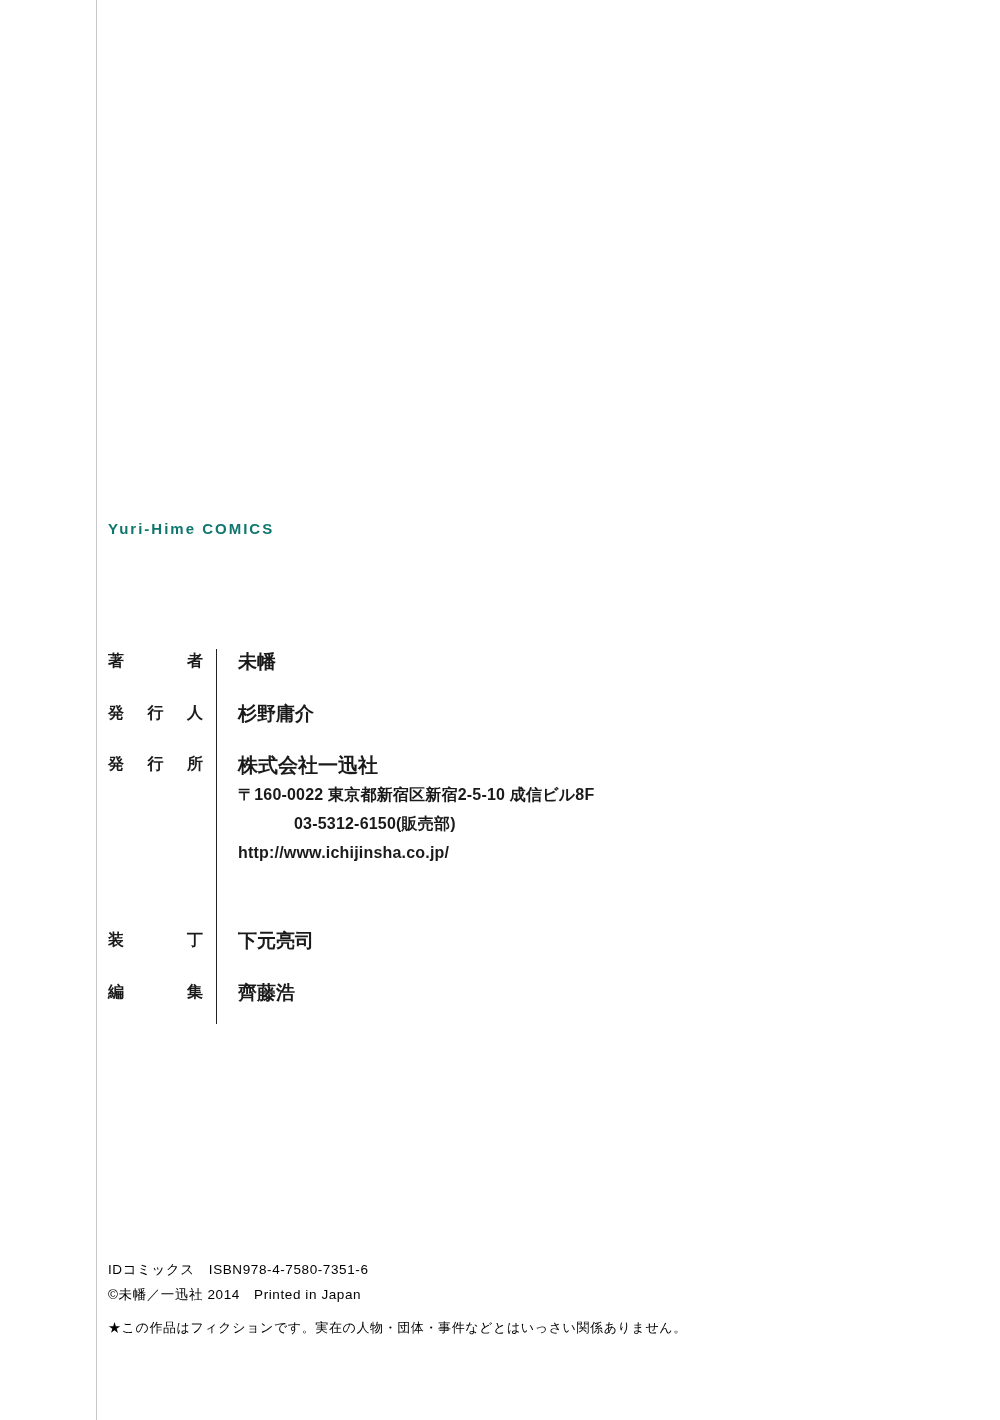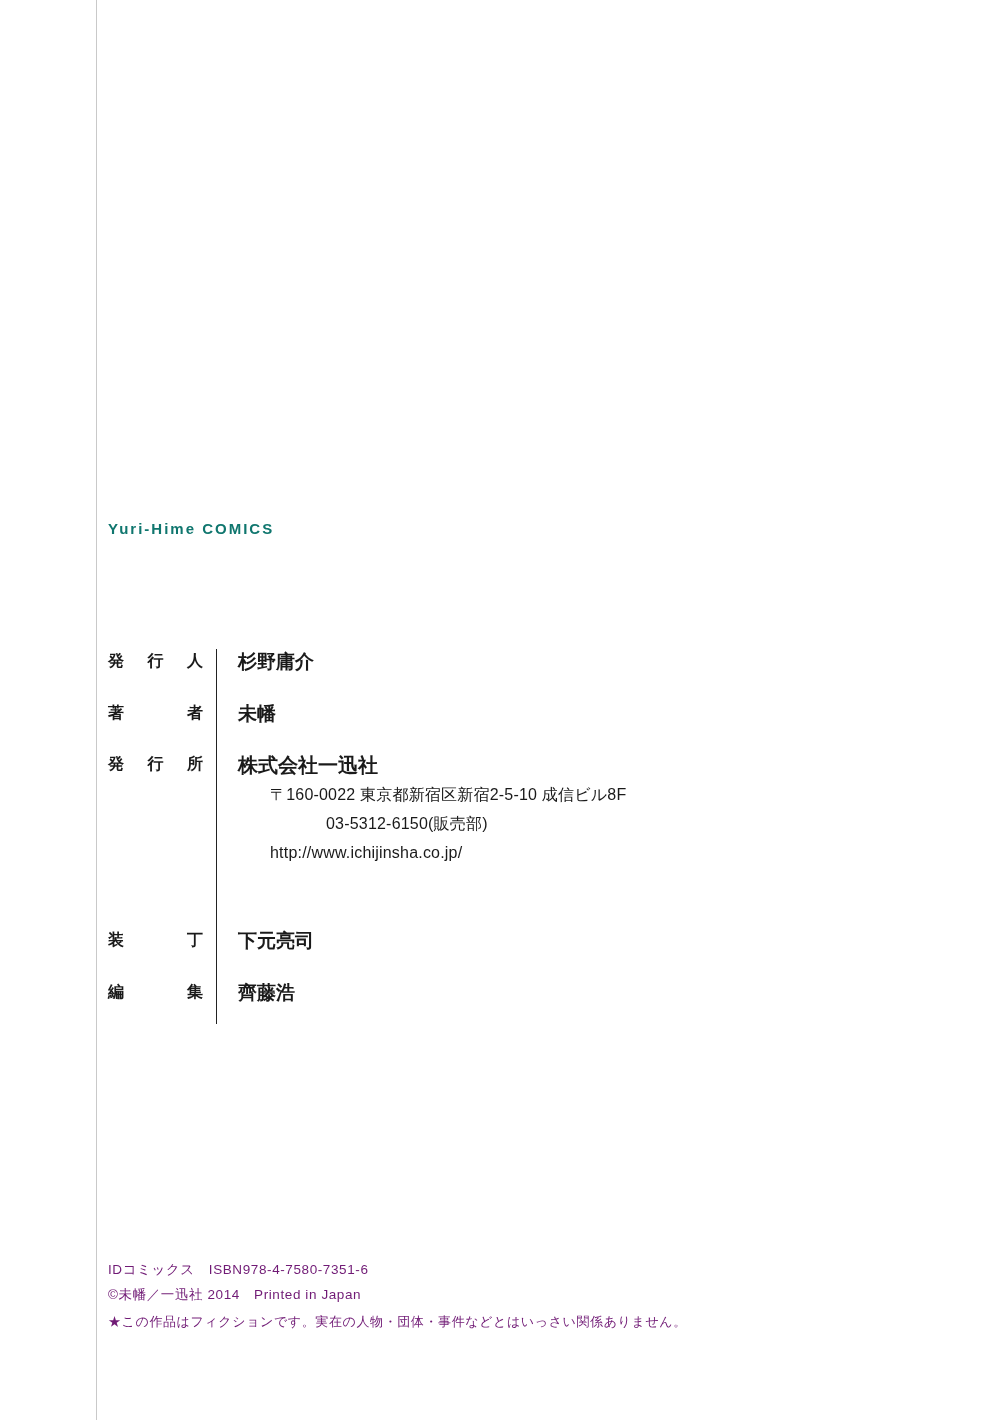--- a/index.html
+++ b/index.html
@@ -91,75 +91,74 @@
     padding-left: 22px;
     font-size: 19px;
     font-weight: 700;
     line-height: 1.35;
   }
   .credit-value.big {
     font-size: 20px;
   }
   .credit-sub {
     font-size: 16px;
-    font-weight: 400;
+    font-weight: 700;
     line-height: 1.62;
     margin-top: 3px;
     letter-spacing: 0.2px;
-    margin-left: 32px;
   }
   .credit-sub .indent {
     display: inline-block;
     width: 56px;
   }
   .gap-row {
     height: 36px;
   }
 
   
   .footer {
     position: absolute;
     left: 108px;
     top: 1258px;
     width: 800px;
     font-size: 13.5px;
     line-height: 1.85;
     letter-spacing: 0.6px;
-    color: #701a75;
+    color: #000000;
   }
   .footer .isbn-line span.sp {
     display: inline-block;
     width: 14px;
   }
   .footer .fiction {
     font-size: 13px;
-    margin-top: 2px;
+    margin-top: 8px;
   }
 </style>
 </head>
 <body>
 
 <div class="page-edge-rule"></div>
 
 <div class="colophon">
 
   <div class="series-line">Yuri-Hime COMICS</div>
 
 
   <div class="credits">
     <div class="credits-rule" id="credits-rule" style="height: 375px;"></div>
 
     <div class="credit-row">
-      <div class="credit-label">発行人</div>
-      <div class="credit-value">杉野庸介</div>
+      <div class="credit-label">著者</div>
+      <div class="credit-value">未幡</div>
     </div>
 
     <div class="credit-row">
-      <div class="credit-label">著者</div>
-      <div class="credit-value">未幡</div>
+      <div class="credit-label">発行人</div>
+      <div class="credit-value">杉野庸介</div>
     </div>
 
     <div class="credit-row">
       <div class="credit-label">発行所</div>
       <div class="credit-value big">
         <div>株式会社一迅社</div>
         <div class="credit-sub">〒160-0022 東京都新宿区新宿2-5-10 成信ビル8F</div>
         <div class="credit-sub"><span class="indent"></span><span>03-5312-6150(販売部)</span></div>
         <div class="credit-sub">http://www.ichijinsha.co.jp/</div>
       </div>

